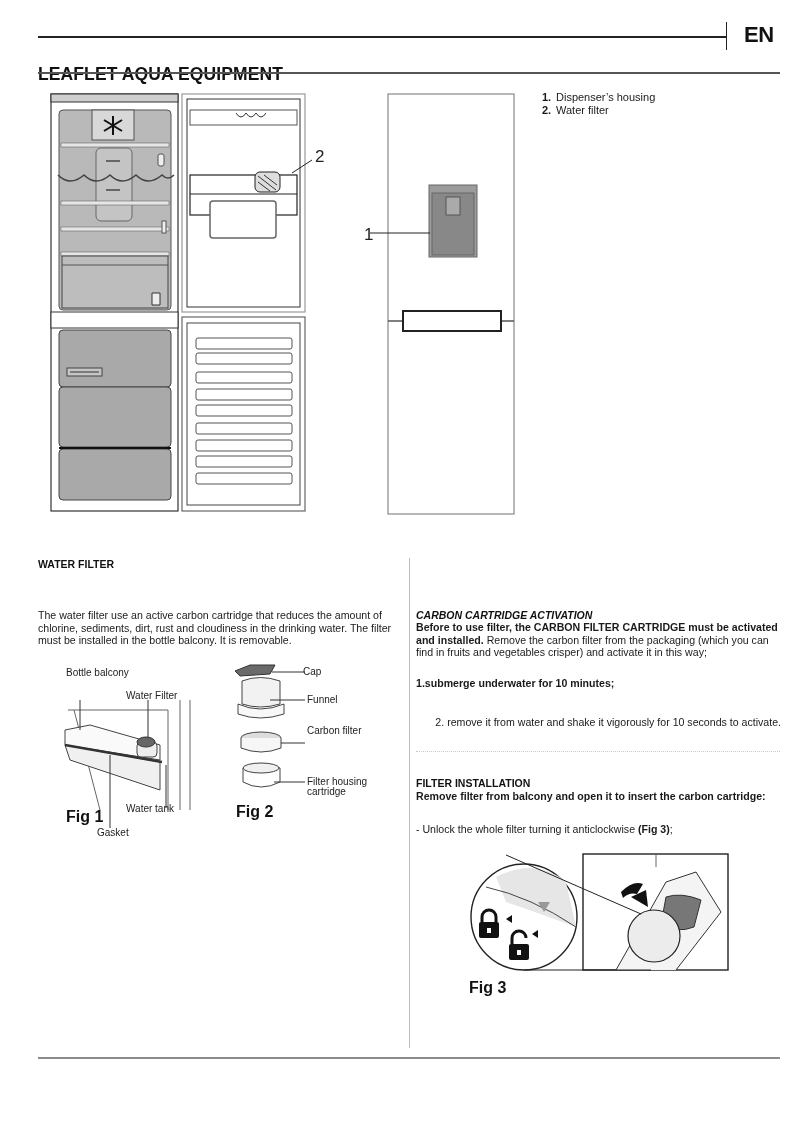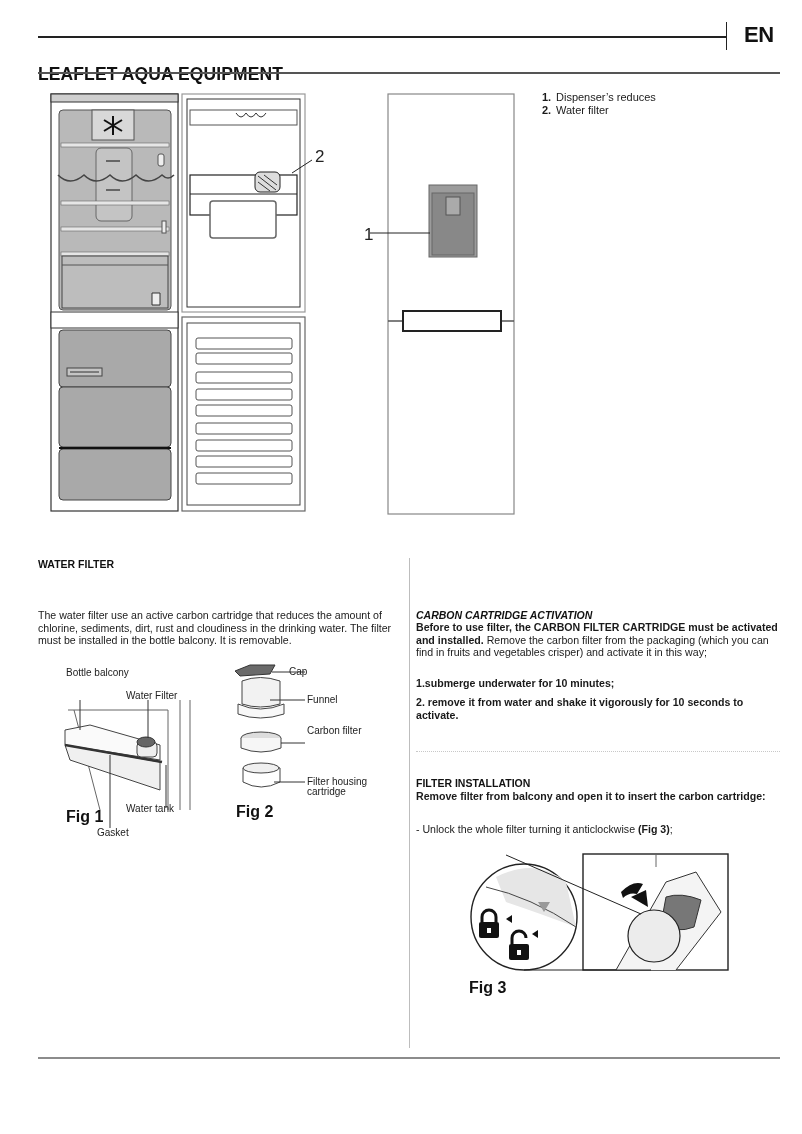--- a/index.html
+++ b/index.html
@@ -99,21 +99,21 @@
   <rect x="55" y="92" width="48" height="72" fill="#9c9c9c" stroke="#666"></rect>
   <rect x="58" y="100" width="42" height="62" fill="#888" stroke="#666"></rect>
   <rect x="72" y="104" width="14" height="18" fill="#aaa" stroke="#555"></rect>
   <line x1="14" y1="228" x2="140" y2="228" stroke="#555" stroke-width="1.5"></line>
   <rect x="29" y="218" width="98" height="20" fill="#fff" stroke="#222" stroke-width="2"></rect>
   <line x1="-4" y1="140" x2="56" y2="140" stroke="#222"></line>
 </svg>
 <div class="lbl" style="left:364px;top:225px;font-size:17px;">1</div>
 
 <div class="abs legend">
-  <div><b>1.</b><span>Dispenser’s reduces</span></div>
+  <div><b>1.</b><span>Dispenser’s housing</span></div>
   <div><b>2.</b><span>Water filter</span></div>
 </div>
 
 <div class="abs h-section" style="left:38px;top:558px;">WATER FILTER</div>
 <div class="abs para" style="left:38px;top:609px;width:364px;">The water filter use an active carbon cartridge that reduces the amount of chlorine, sediments, dirt, rust and cloudiness in the drinking water. The filter must be installed in the bottle balcony. It is removable.</div>
 
 <svg style="left:60px;top:700px;" width="160" height="110" viewBox="0 0 160 110">
   <path d="M8 10 L108 10 L108 110 M14 10 L40 110 M120 0 L120 110 M130 0 L130 110" fill="none" stroke="#666" stroke-width="1"></path>
   <path d="M5 30 L30 25 L100 45 L100 60 L5 45 Z" fill="#fafafa" stroke="#444"></path>
   <path d="M5 45 L100 62 L100 90 L10 60 Z" fill="#f0f0f0" stroke="#444"></path>
@@ -137,35 +137,35 @@
   <path d="M8 40 Q30 50 54 40 L54 50 Q30 58 8 50 Z" fill="#f8f8f8" stroke="#444"></path>
   <ellipse cx="31" cy="74" rx="20" ry="6" fill="#ddd" stroke="#444"></ellipse>
   <path d="M11 74 L11 84 Q31 92 51 84 L51 74" fill="#f6f6f6" stroke="#444"></path>
   <path d="M13 104 Q31 96 50 104 L50 118 Q31 128 13 118 Z" fill="#fff" stroke="#444"></path>
   <ellipse cx="31" cy="104" rx="18" ry="5" fill="#f0f0f0" stroke="#444"></ellipse>
   <line x1="42" y1="8" x2="75" y2="8" stroke="#333"></line>
   <line x1="40" y1="36" x2="75" y2="36" stroke="#333"></line>
   <line x1="51" y1="79" x2="75" y2="79" stroke="#333"></line>
   <line x1="44" y1="118" x2="75" y2="118" stroke="#333"></line>
 </svg>
-<div class="lbl" style="left:289px;top:666px;">Cap</div>
+<div class="lbl" style="left:303px;top:666px;">Cap</div>
 <div class="lbl" style="left:307px;top:694px;">Funnel</div>
 <div class="lbl" style="left:307px;top:725px;">Carbon filter</div>
 <div class="lbl" style="left:307px;top:738px;margin-top:48px;">cartridge</div>
 <div class="lbl" style="left:307px;top:776px;">Filter housing</div>
 <div class="fig" style="left:236px;top:803px;">Fig 2</div>
 
 <div class="abs col-divider"></div>
 
 <div class="abs h-section" style="left:416px;top:609px;font-style:italic;">CARBON CARTRIDGE ACTIVATION</div>
 <div class="abs para" style="left:416px;top:621px;width:365px;">
   <b>Before to use filter, the CARBON FILTER CARTRIDGE must be activated and installed.</b><span> Remove the carbon filter from the packaging (which you can find in fruits and vegetables crisper) and activate it in this way;</span>
 </div>
 <div class="abs para" style="left:416px;top:677px;width:365px;font-weight:bold;">1.submerge underwater for 10 minutes;</div>
-<div class="abs para" style="left:416px;top:696px;width:365px;font-weight:bold;">2. remove it from water and shake it vigorously for 10 seconds to activate.</div>
+<div class="abs para" style="left:416px;top:716px;width:365px;font-weight:normal;text-align:right;">2. remove it from water and shake it vigorously for 10 seconds to activate.</div>
 
 <div class="abs dotted"></div>
 
 <div class="abs h-section" style="left:416px;top:777px;">FILTER INSTALLATION</div>
 <div class="abs para" style="left:416px;top:790px;width:365px;font-weight:bold;">Remove filter from balcony and open it to insert the carbon cartridge:</div>
 <div class="abs para" style="left:416px;top:823px;width:365px;">
   <span>- Unlock the whole filter turning it anticlockwise </span><b>(Fig 3)</b><span>;</span>
 </div>
 
 <svg style="left:466px;top:852px;" width="266" height="120" viewBox="0 0 266 120">

